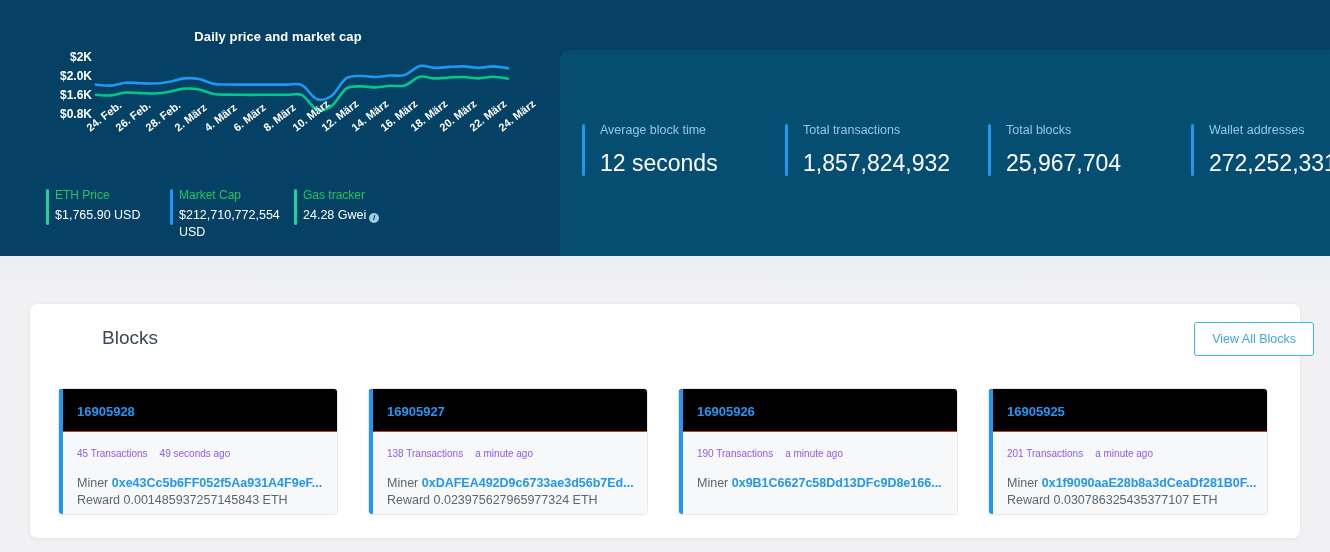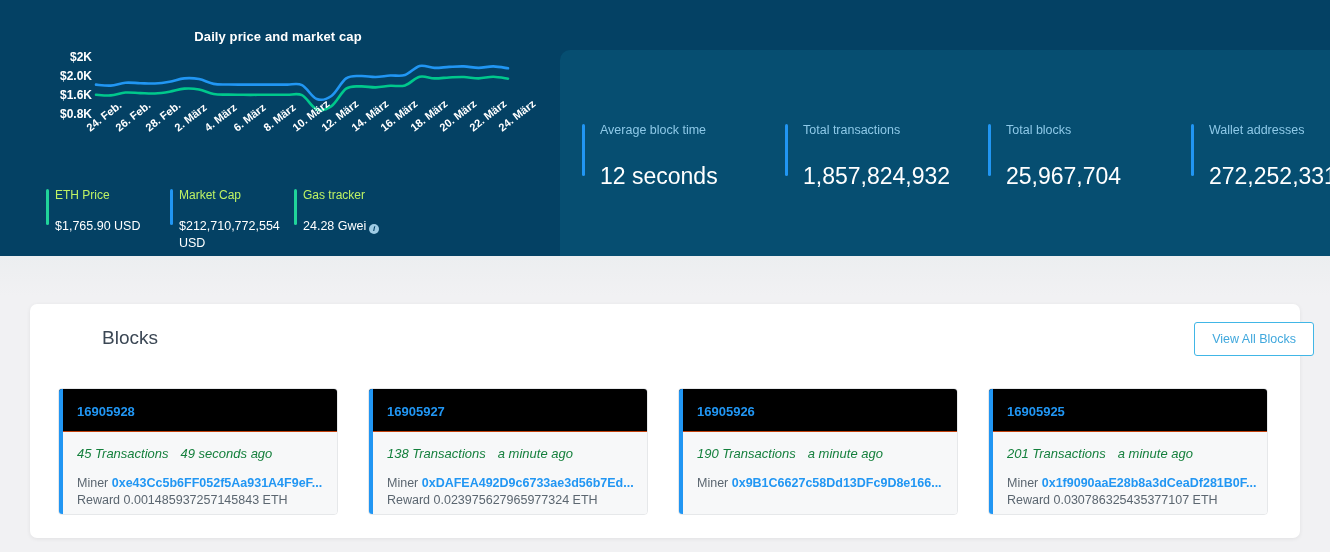--- a/index.html
+++ b/index.html
@@ -59,22 +59,22 @@
     padding-left: 9px; margin-right: 12px;
     position: relative; min-width: 0;
   }
   .mini-tile::before {
     content: ""; position: absolute; left: 0; top: 1px;
     width: 3px; height: 36px; border-radius: 2px;
   }
   .mini-tile.green::before { background: #20d39a; }
   .mini-tile.blue::before  { background: #2196f3; }
   .mini-label {
-    color: #bef264; font-size: 12px; line-height: 15px;
-    margin-bottom: 15px; white-space: nowrap;
+    color: #22c55e; font-size: 12px; line-height: 15px;
+    margin-bottom: 4px; white-space: nowrap;
   }
   .mini-value {
     color: #ffffff; font-size: 12.5px; line-height: 17px;
   }
   .tile-eth   { width: 112px; }
   .tile-mcap  { width: 112px; }
   .tile-gas   { width: 120px; }
   .info-icon {
     display: inline-block; vertical-align: -1px;
     width: 10px; height: 10px; border-radius: 50%;
@@ -100,21 +100,21 @@
     position: relative; padding-left: 18px;
     width: 203px;
   }
   .stat::before {
     content: ""; position: absolute; left: 0; top: 2px;
     width: 3px; height: 52px; border-radius: 2px;
     background: #2196f3;
   }
   .stat-label {
     color: #8ec9e8; font-size: 12.5px; line-height: 16px;
-    margin-bottom: 25px; white-space: nowrap;
+    margin-bottom: 12px; white-space: nowrap;
   }
   .stat-value {
     color: #ffffff; font-size: 23px; line-height: 27px;
     font-weight: 300; white-space: nowrap;
   }
 
   
   .page-body {
     position: relative;
     width: 1330px; height: 296px;
@@ -169,23 +169,22 @@
   }
   .bc-number {
     color: #2196f3; font-size: 13px; font-weight: bold;
     cursor: pointer;
   }
   .bc-body {
     height: 83px; padding: 14px 0 0 18px;
     background: #f7f8f9;
   }
   .bc-meta {
-    color: #15803d; font-size: 13px; line-height: 16px;
+    color: #8b5cf6; font-size: 10px; line-height: 16px;
     margin-bottom: 13px;
-    font-style: italic;
   }
   .bc-meta .gap { display: inline-block; width: 12px; }
   .bc-line {
     color: #5b6670; font-size: 12.5px; line-height: 17px;
     white-space: nowrap; overflow: hidden;
   }
   .bc-link { color: #2196f3; font-weight: bold; cursor: pointer; }
 </style>
 </head>
 <body>

